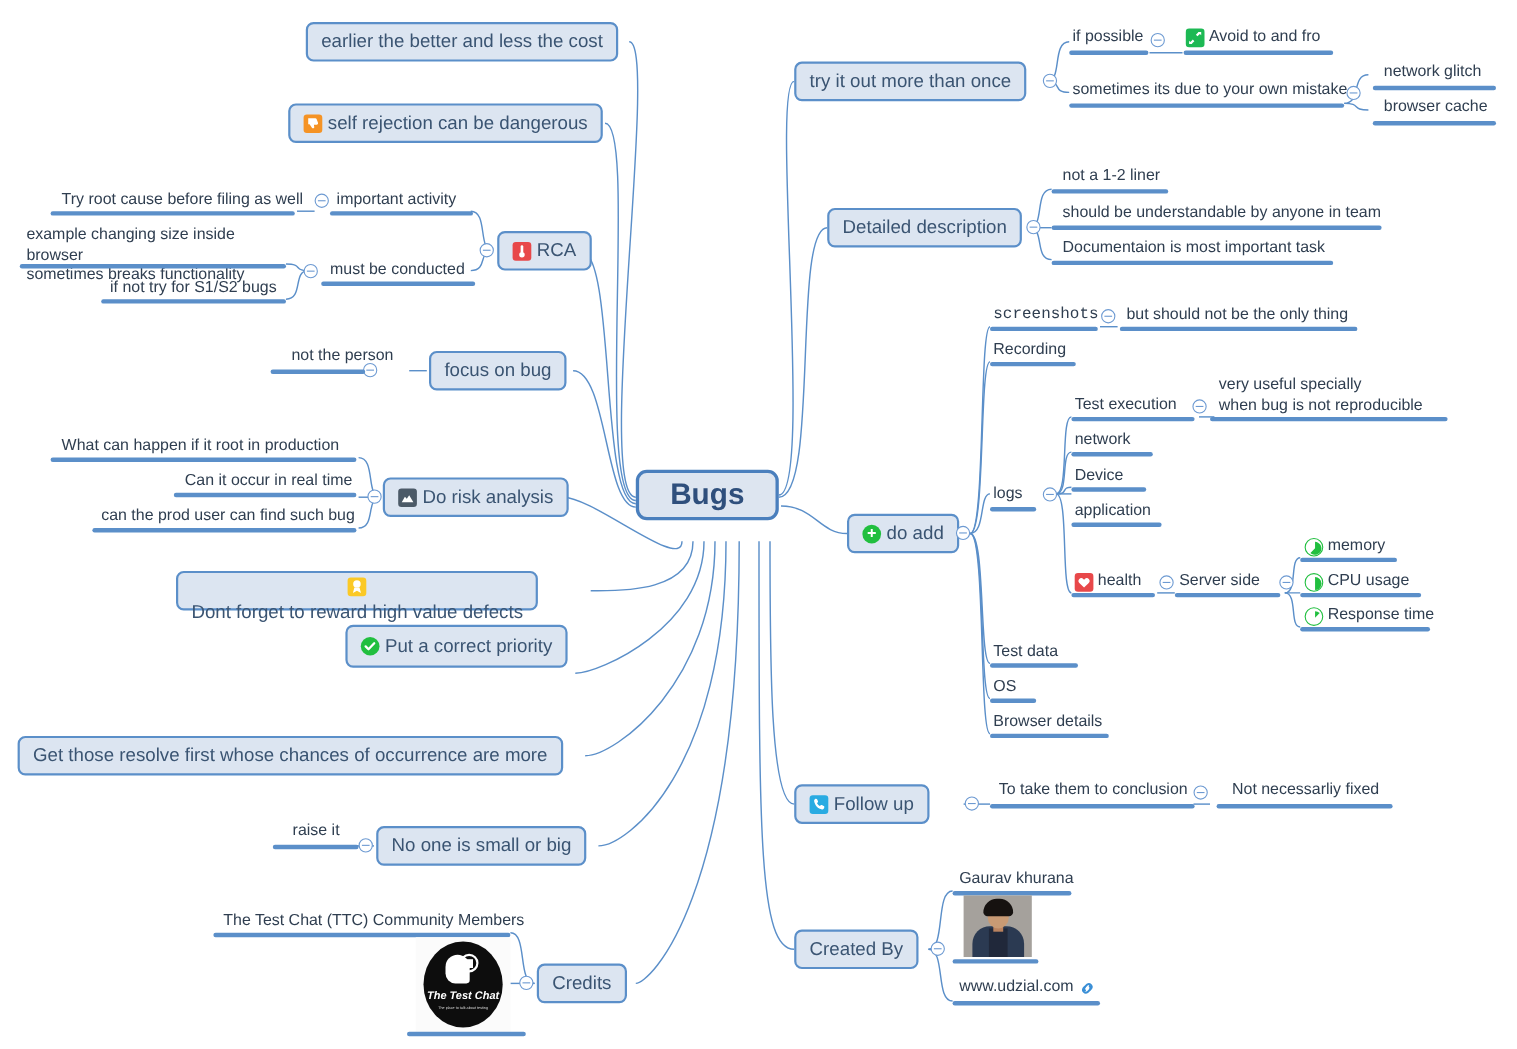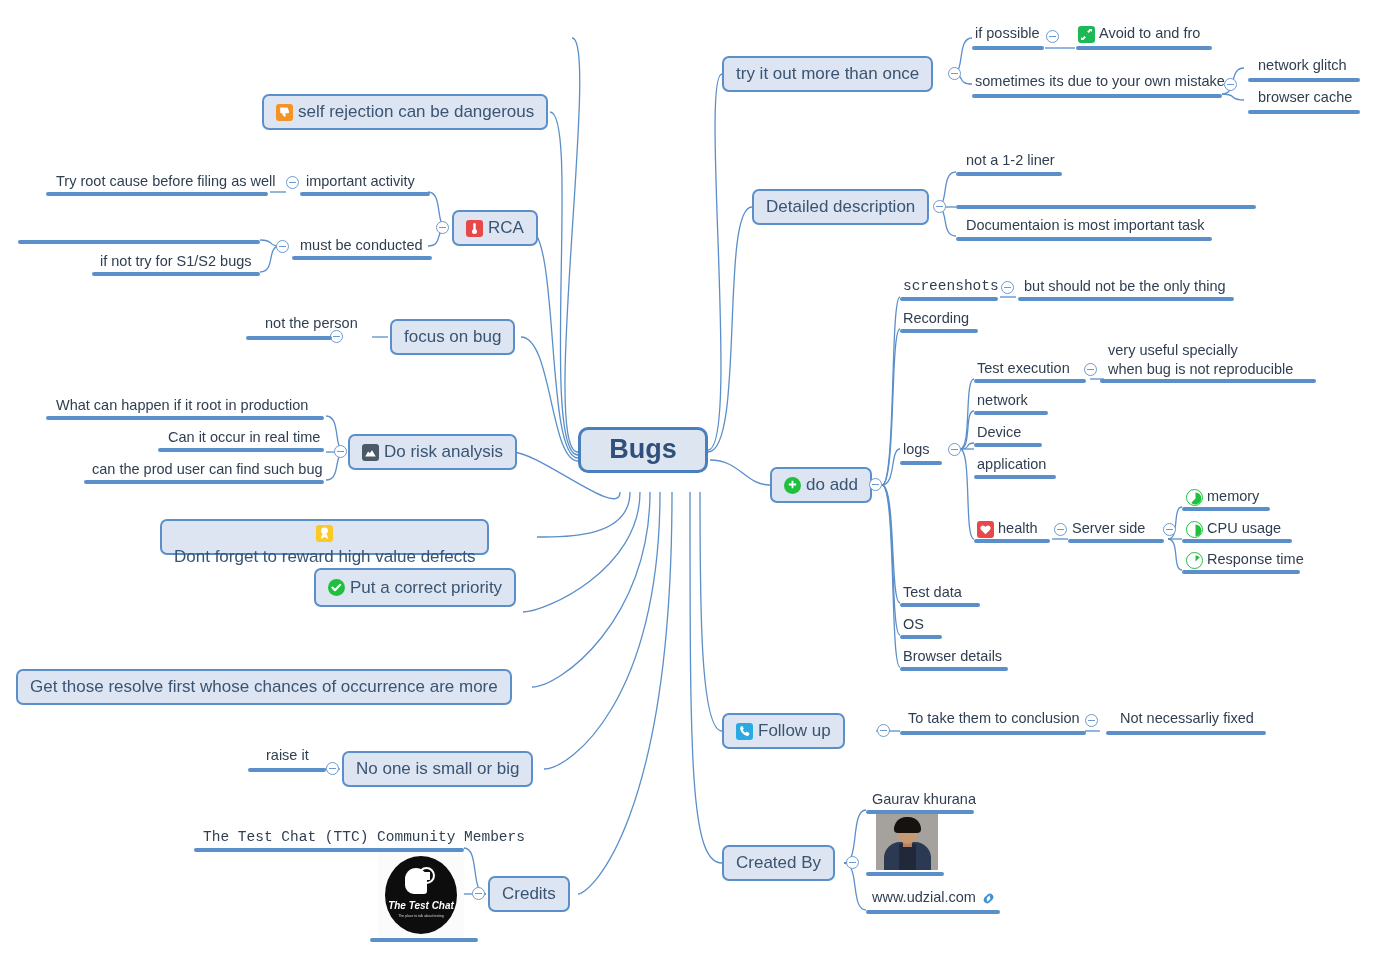--- a/index.html
+++ b/index.html
@@ -265,20 +265,23 @@
   <div class="node" style="left:752px;top:189px;height:36px;">
     <span>Detailed description</span>
   </div>
   <div class="toggle" style="left:933px;top:200px;"></div>
 
   <div class="leaf" style="left:966px;top:151px;">
     <span class="txt">not a 1-2 liner</span>
   </div>
   <div class="uline" style="left:956px;top:172px;width:106px;"></div>
 
+  <div class="leaf" style="left:966px;top:184px;">
+    <span class="txt">should be understandable by anyone in team</span>
+  </div>
   <div class="uline" style="left:956px;top:205px;width:300px;"></div>
 
   <div class="leaf" style="left:966px;top:216px;">
     <span class="txt">Documentaion is most important task</span>
   </div>
   <div class="uline" style="left:956px;top:237px;width:256px;"></div>
 
   <div class="node" style="left:770px;top:467px;height:36px;">
     <span class="ic ic-round" style="background:#21bf3f;">
       <svg viewBox="0 0 17 17">
@@ -443,20 +446,23 @@
     <span class="txt">www.udzial.com</span>
     <span class="ic">
       <svg viewBox="0 0 17 17">
           <path d="M6.4 10.6a2.6 2.6 0 0 1 0-3.6l2-2a2.6 2.6 0 0 1 3.6 3.6l-1 1" fill="none" stroke="#3a8fd6" stroke-width="1.8" stroke-linecap="round"></path>
           <path d="M10.6 6.4a2.6 2.6 0 0 1 0 3.6l-2 2a2.6 2.6 0 0 1-3.6-3.6l1-1" fill="none" stroke="#3a8fd6" stroke-width="1.8" stroke-linecap="round"></path>
         </svg>
     </span>
   </div>
   <div class="uline" style="left:866px;top:910px;width:134px;"></div>
 
+  <div class="node" style="left:278px;top:20px;height:36px;">
+    <span>earlier the better and less the cost</span>
+  </div>
 
   <div class="node" style="left:262px;top:94px;height:36px;">
     <span class="ic ic-sq" style="background:#f59325;">
       <svg viewBox="0 0 17 17">
           <path d="M4.2 3.5h6.4c.6 0 1.1.4 1.3.9l1.2 3.2c.3.8-.3 1.7-1.2 1.7H9.3l.4 2.1c.1.7-.4 1.3-1.1 1.3-.4 0-.8-.2-1-.6L5.4 9H4.2z" fill="#fff"></path>
         </svg>
     </span>
     <span>self rejection can be dangerous</span>
   </div>
 
@@ -481,20 +487,24 @@
     <span class="txt">Try root cause before filing as well</span>
   </div>
   <div class="uline" style="left:46px;top:192px;width:222px;"></div>
 
   <div class="leaf" style="left:300px;top:236px;">
     <span class="txt">must be conducted</span>
   </div>
   <div class="uline" style="left:292px;top:256px;width:140px;"></div>
   <div class="toggle" style="left:276px;top:240px;"></div>
 
+  <div class="leaf multi" style="left:24px;top:204px;width:240px;align-items:flex-start;text-align:left;">
+    <span class="txt" style="white-space:pre-line;">example changing size inside browser
+sometimes breaks functionality</span>
+  </div>
   <div class="uline" style="left:18px;top:240px;width:242px;"></div>
 
   <div class="leaf" style="left:100px;top:252px;text-align:right;">
     <span class="txt">if not try for S1/S2 bugs</span>
   </div>
   <div class="uline" style="left:92px;top:272px;width:168px;"></div>
 
   <div class="node" style="left:390px;top:319px;height:36px;">
     <span>focus on bug</span>
   </div>
@@ -561,21 +571,21 @@
   <div class="leaf" style="left:266px;top:746px;">
     <span class="txt">raise it</span>
   </div>
   <div class="uline" style="left:248px;top:768px;width:78px;"></div>
 
   <div class="node" style="left:488px;top:876px;height:36px;">
     <span>Credits</span>
   </div>
   <div class="toggle" style="left:472px;top:887px;"></div>
 
-  <div class="leaf" style="left:203px;top:828px;font-family:Liberation Mono, monospace;">
+  <div class="leaf" style="left:203px;top:828px;">
     <span class="txt">The Test Chat (TTC) Community Members</span>
   </div>
   <div class="uline" style="left:194px;top:848px;width:270px;"></div>
   <div class="ttclogo" style="left:378px;top:852px;">
     <div class="badge"></div>
     <div class="head"></div>
     <div class="doc"></div>
     <div class="ttctxt">The Test Chat</div>
     <div class="ttcsub">The place to talk about testing</div>
   </div>

